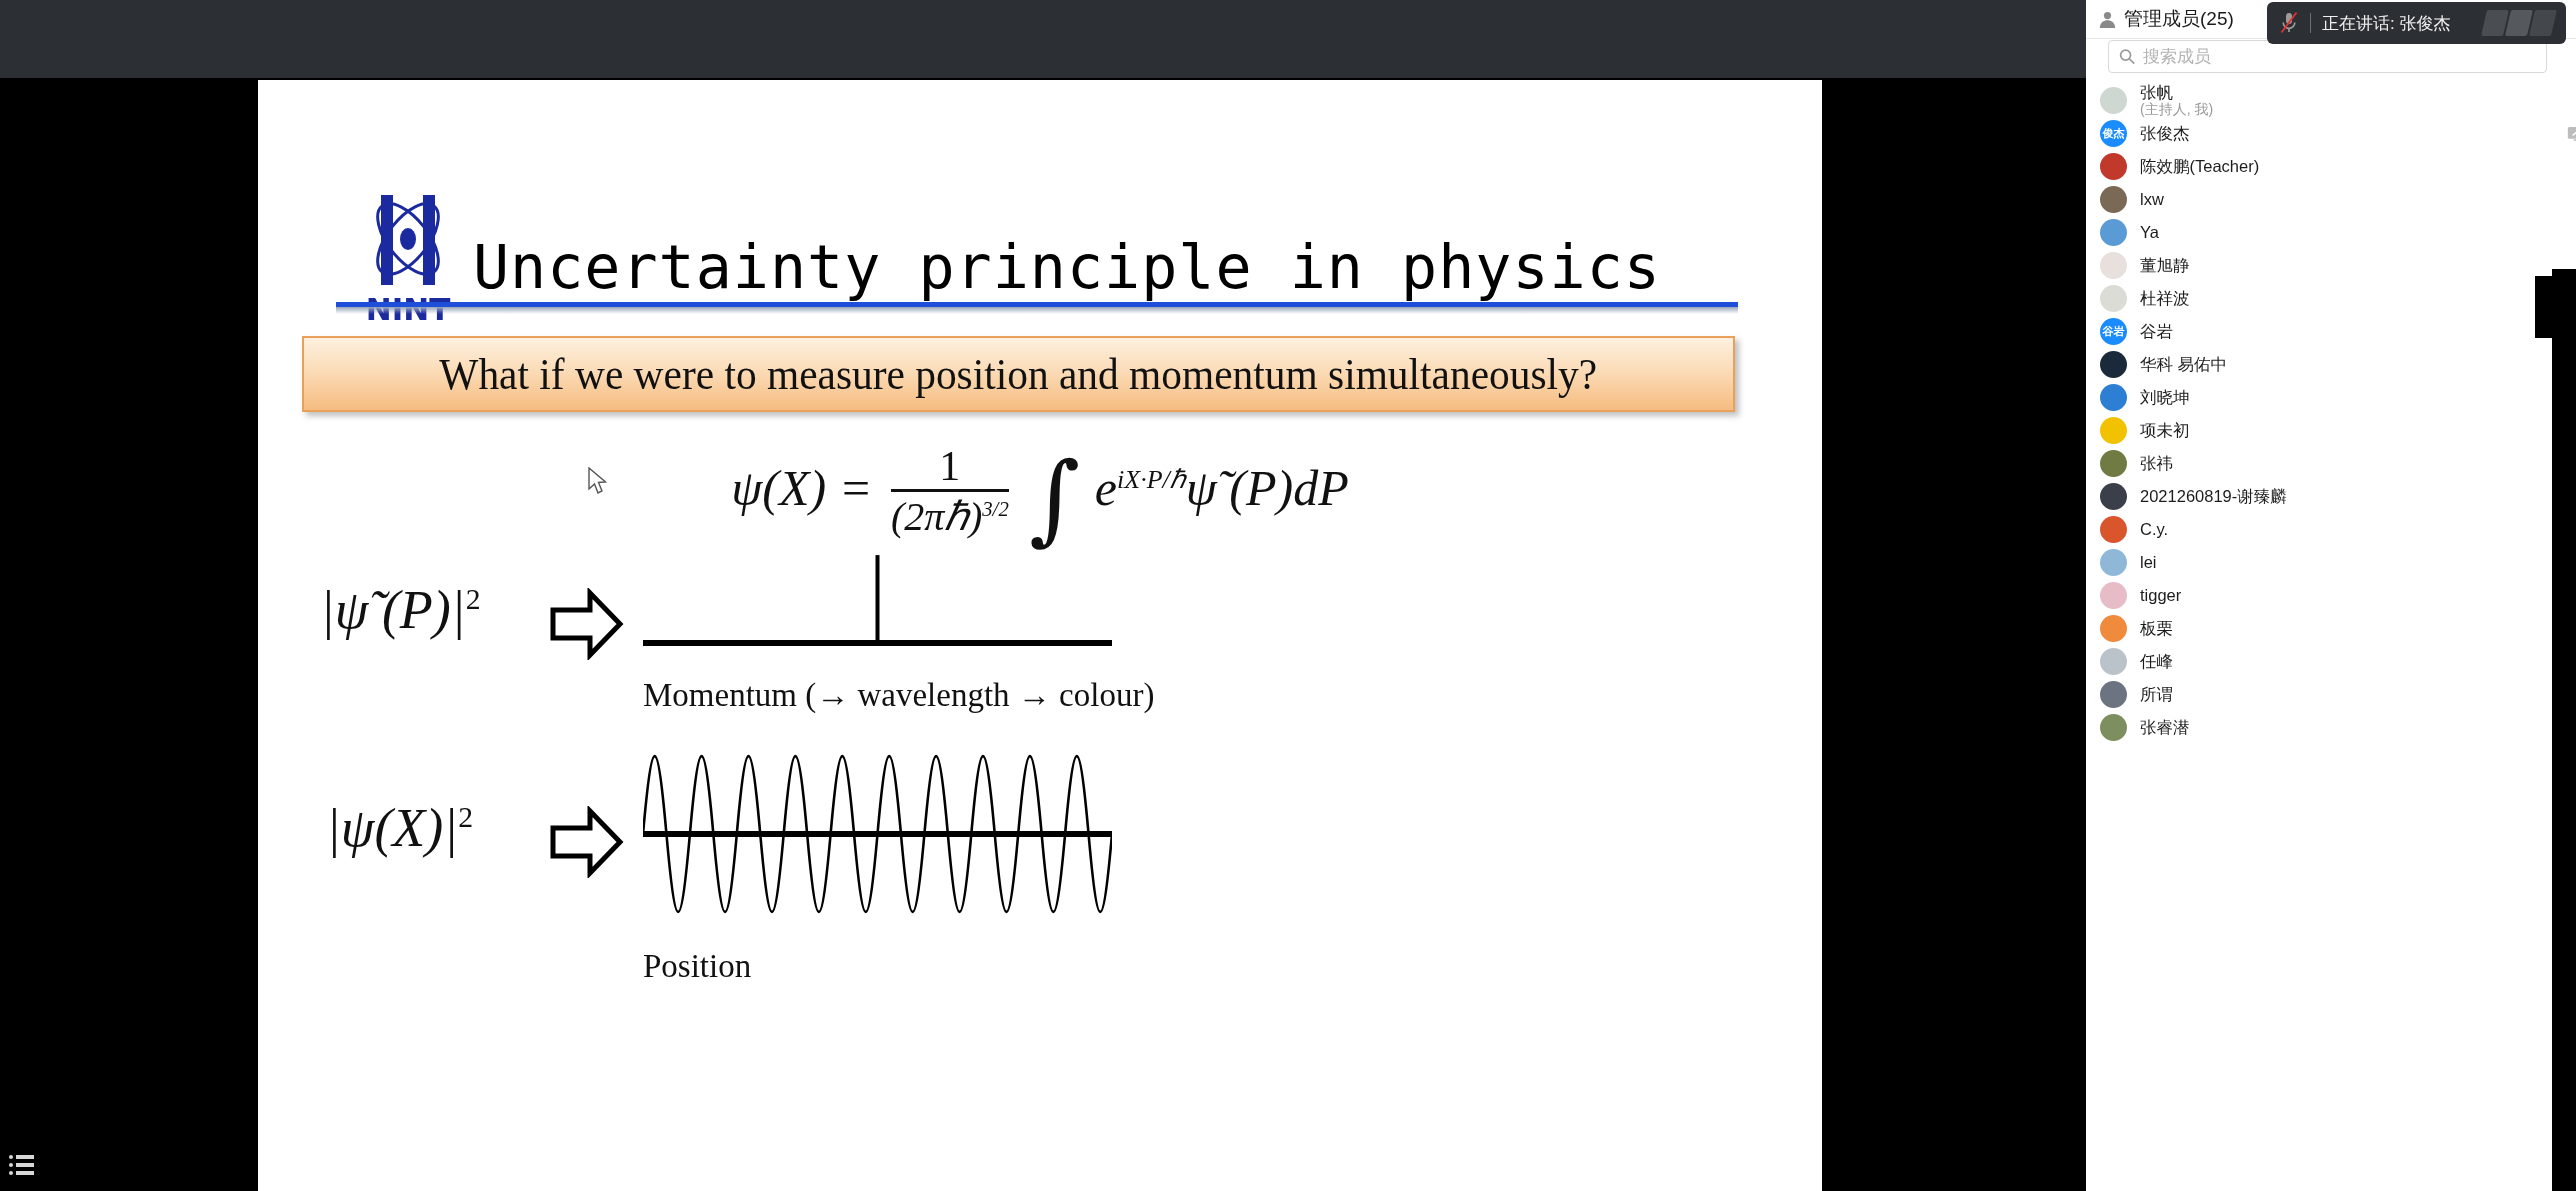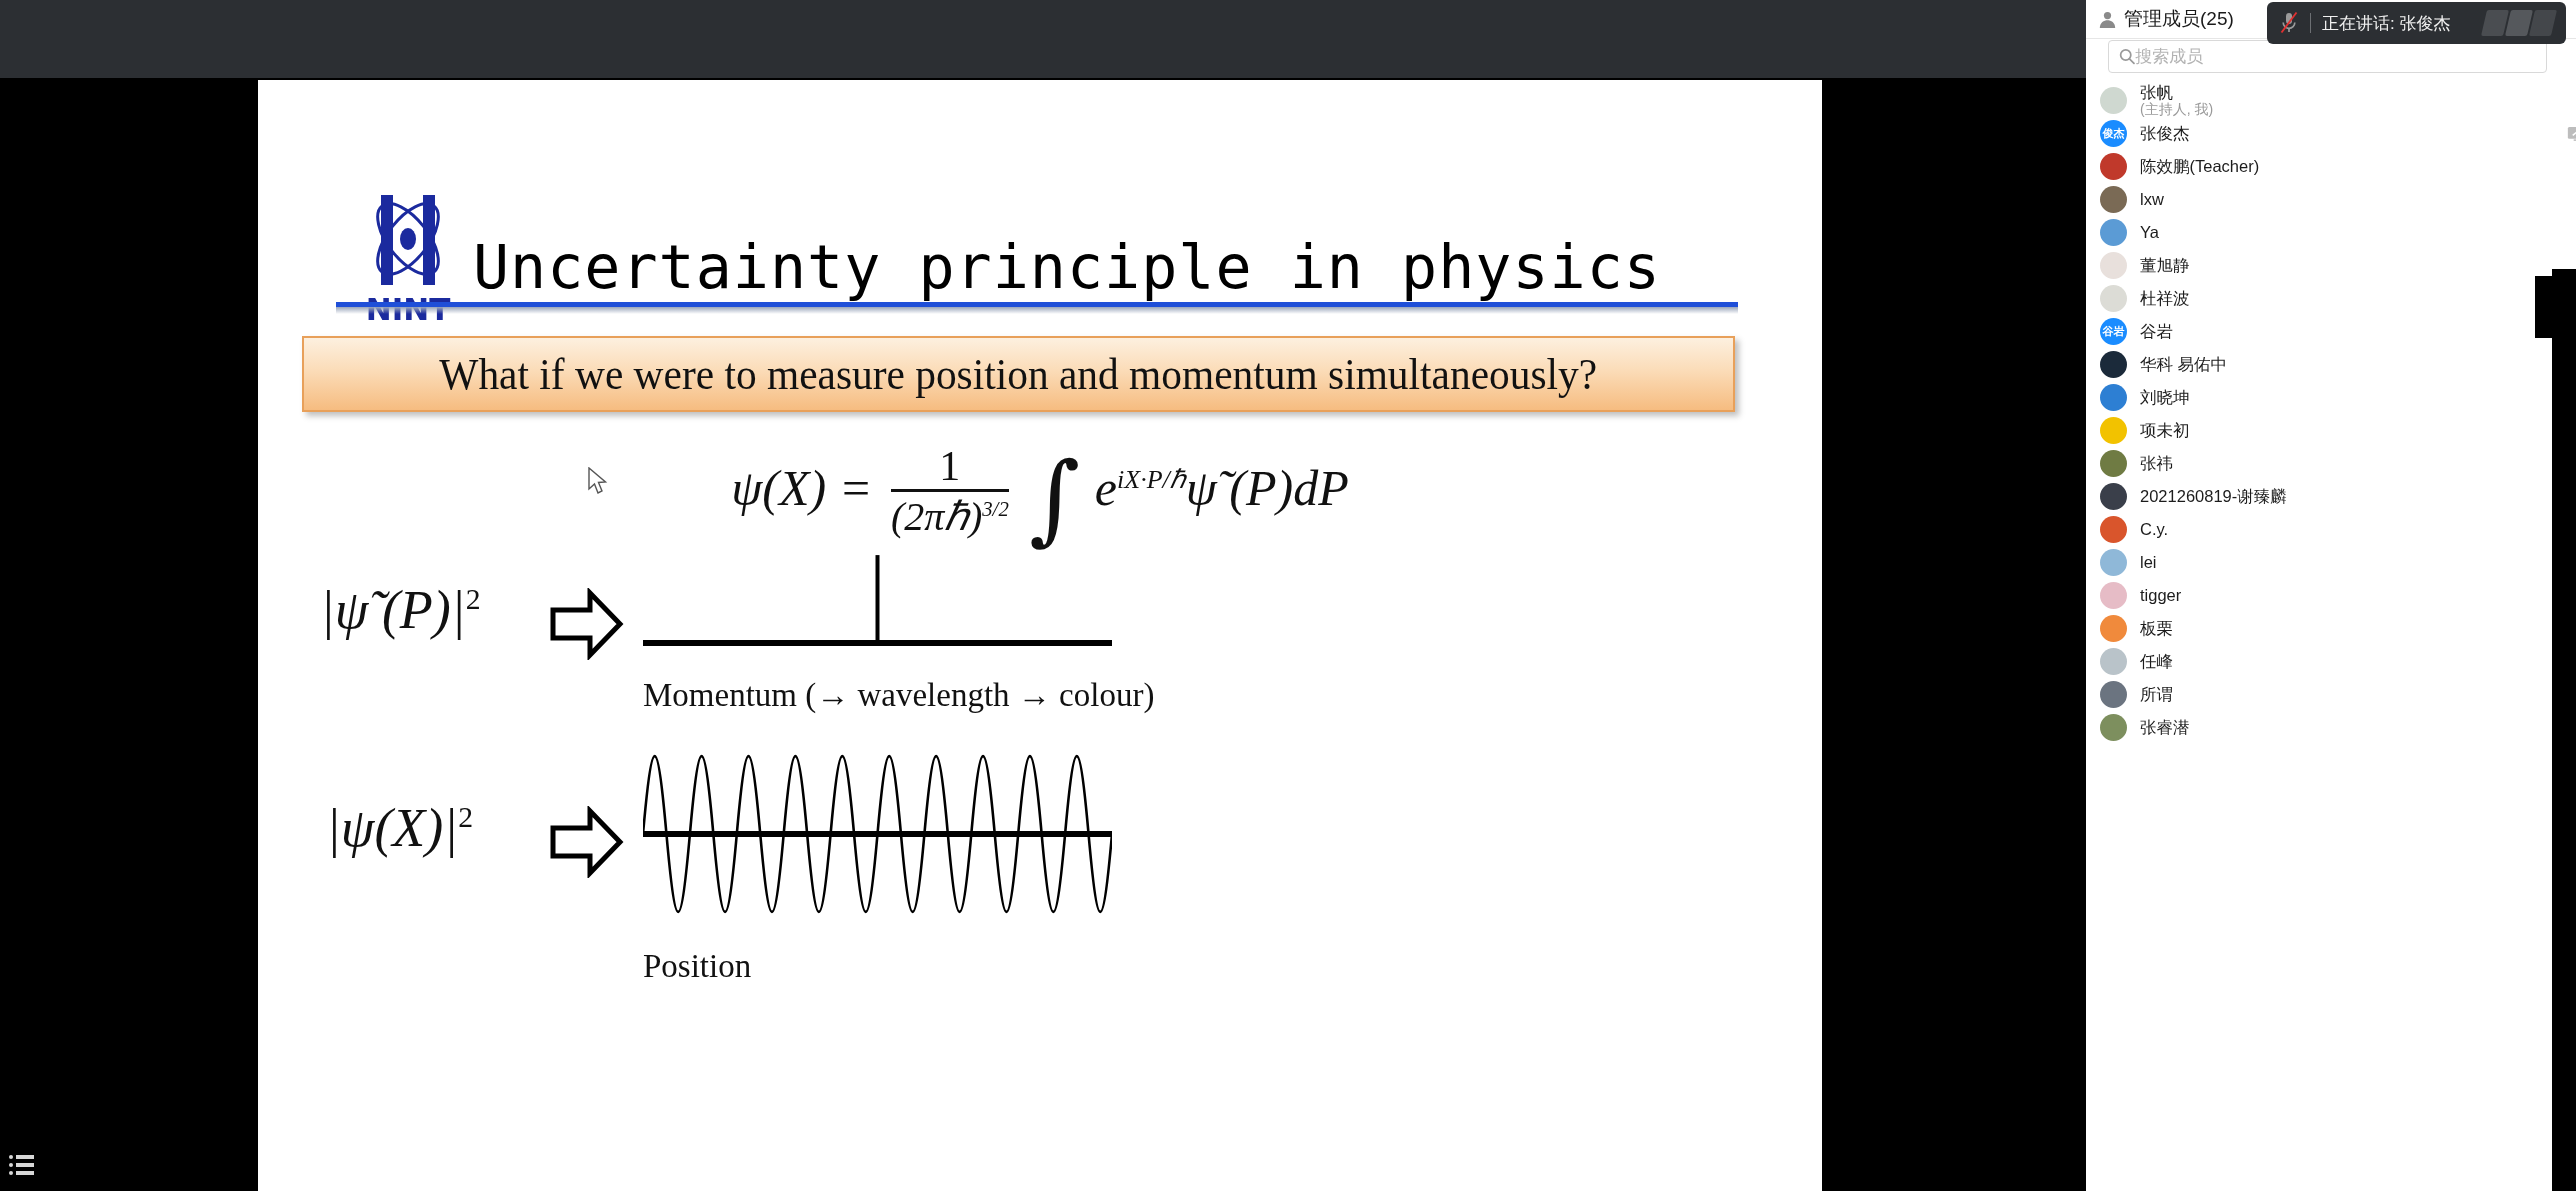--- a/index.html
+++ b/index.html
@@ -108,21 +108,21 @@
     position: absolute; left: 0; top: 0; width: 490px; height: 39px;
     background: #fff; border-bottom: 1px solid #e6e6e6;
     display: flex; align-items: center; padding-left: 12px; gap: 7px;
   }
   .panel-header .ptitle {
     font-size: 19px; color: #1a1a1a; font-weight: 500;
   }
   .search-wrap {
     position: absolute; left: 22px; top: 40px; width: 439px; height: 33px;
     border: 1px solid #d9d9d9; border-radius: 4px; background: #fff;
-    display: flex; align-items: center; padding: 0 10px; gap: 0;
+    display: flex; align-items: center; padding: 0 10px; gap: 8px;
   }
   .search-input {
     border: 0; outline: 0; background: transparent;
     font-size: 17px; color: #333; width: 100%;
     font-family: "Liberation Sans", sans-serif;
   }
   .search-input::placeholder { color: #b3b3b3; }
 
   .plist {
     position: absolute; left: 0; top: 84px; width: 578px; height: 1108px;

